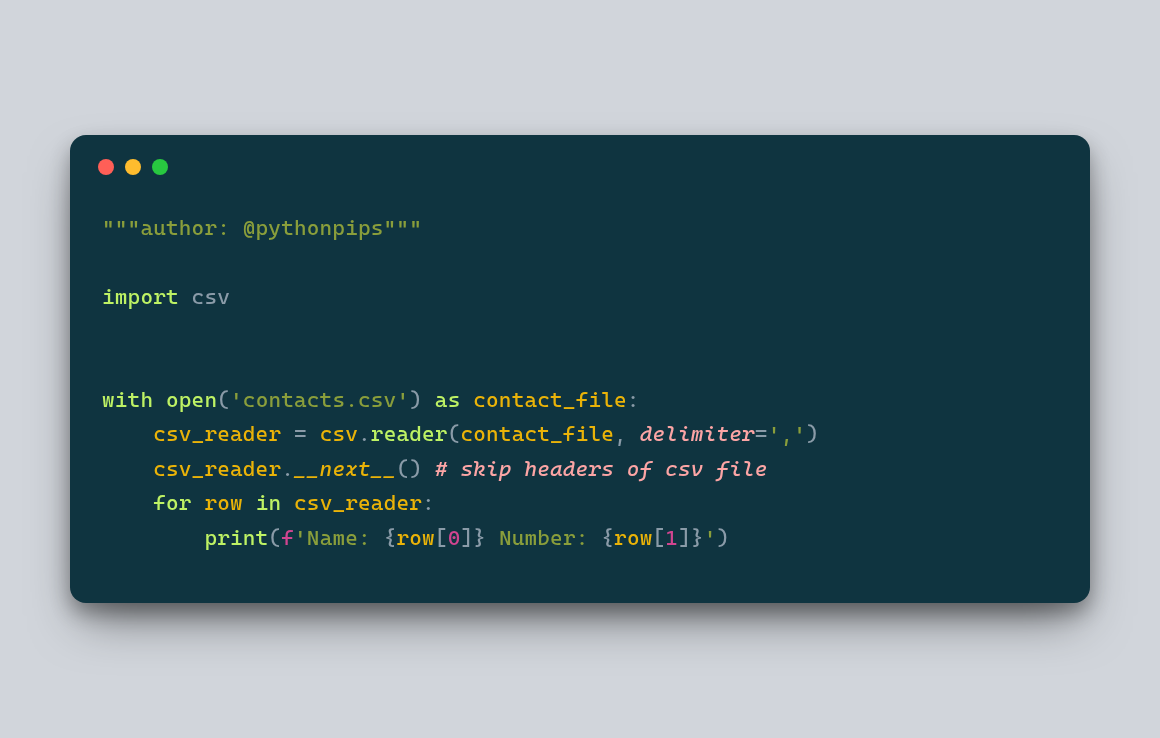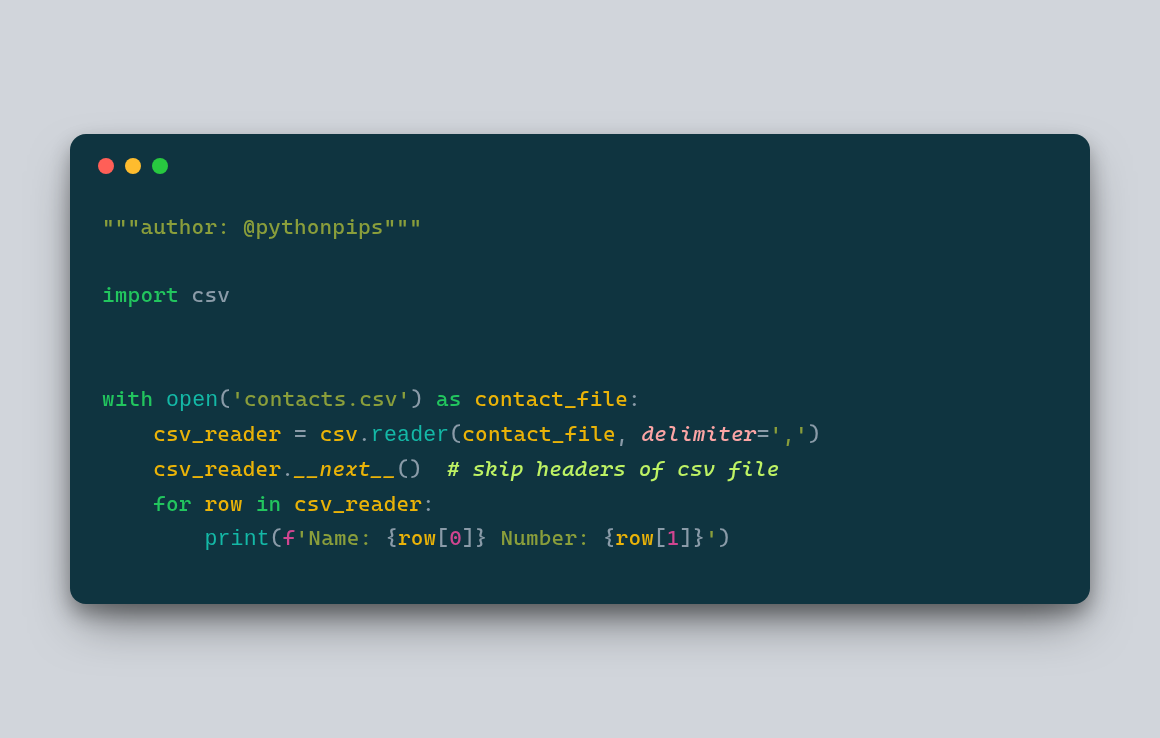--- a/index.html
+++ b/index.html
@@ -45,27 +45,27 @@
     .code-area {
       padding: 28px 32px 48px 32px;
       font-size: 21.5px;
       line-height: 1.6;
       white-space: pre;
       color: #8a9ba8;
       letter-spacing: 0.2px;
     }
     
     .tok-string { color: #8a9e3b; }
-    .tok-keyword { color: #22c55e; }
+    .tok-keyword { color: #bef264; }
     .tok-module { color: #8a9ba8; }
-    .tok-func { color: #14b8a6; font-family: Liberation Mono, monospace; }
+    .tok-func { color: #bef264; }
     .tok-name { color: #eab308; }
     .tok-punct { color: #8a9ba8; }
     .tok-arg { color: #fca5a5; font-style: italic; }
-    .tok-comment { color: #bef264; font-style: italic; margin-left: 12px; }
+    .tok-comment { color: #fca5a5; font-style: italic; }
     .tok-fstring-prefix { color: #d14590; }
     .tok-fstring { color: #8a9e3b; }
     .tok-brace { color: #8a9ba8; }
     .tok-number { color: #d14590; }
     .tok-dunder { color: #eab308; font-style: italic; }
     .tok-operator { color: #8a9ba8; }
   </style>
 </head>
 <body>
 

